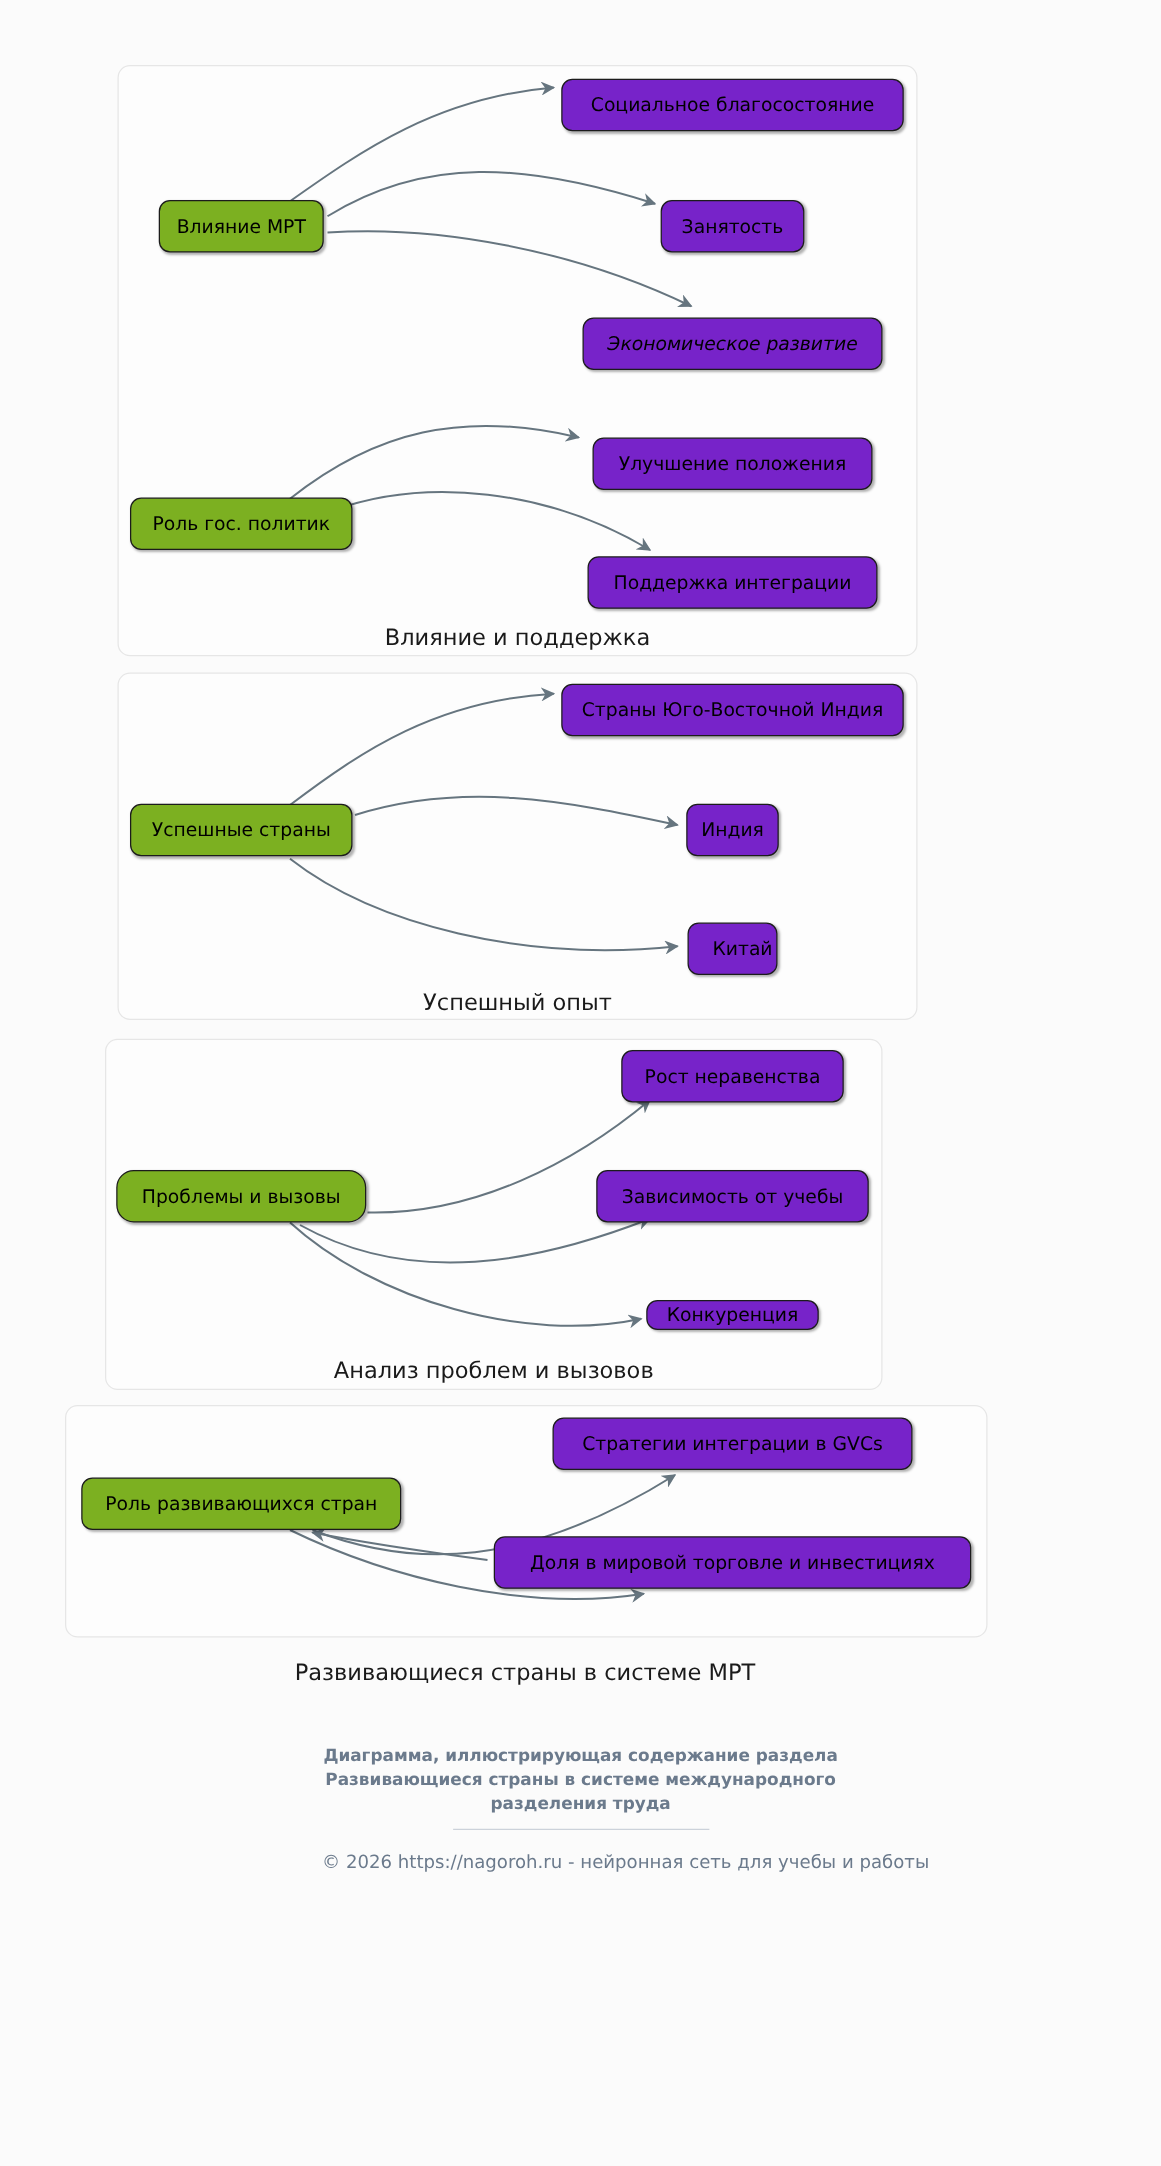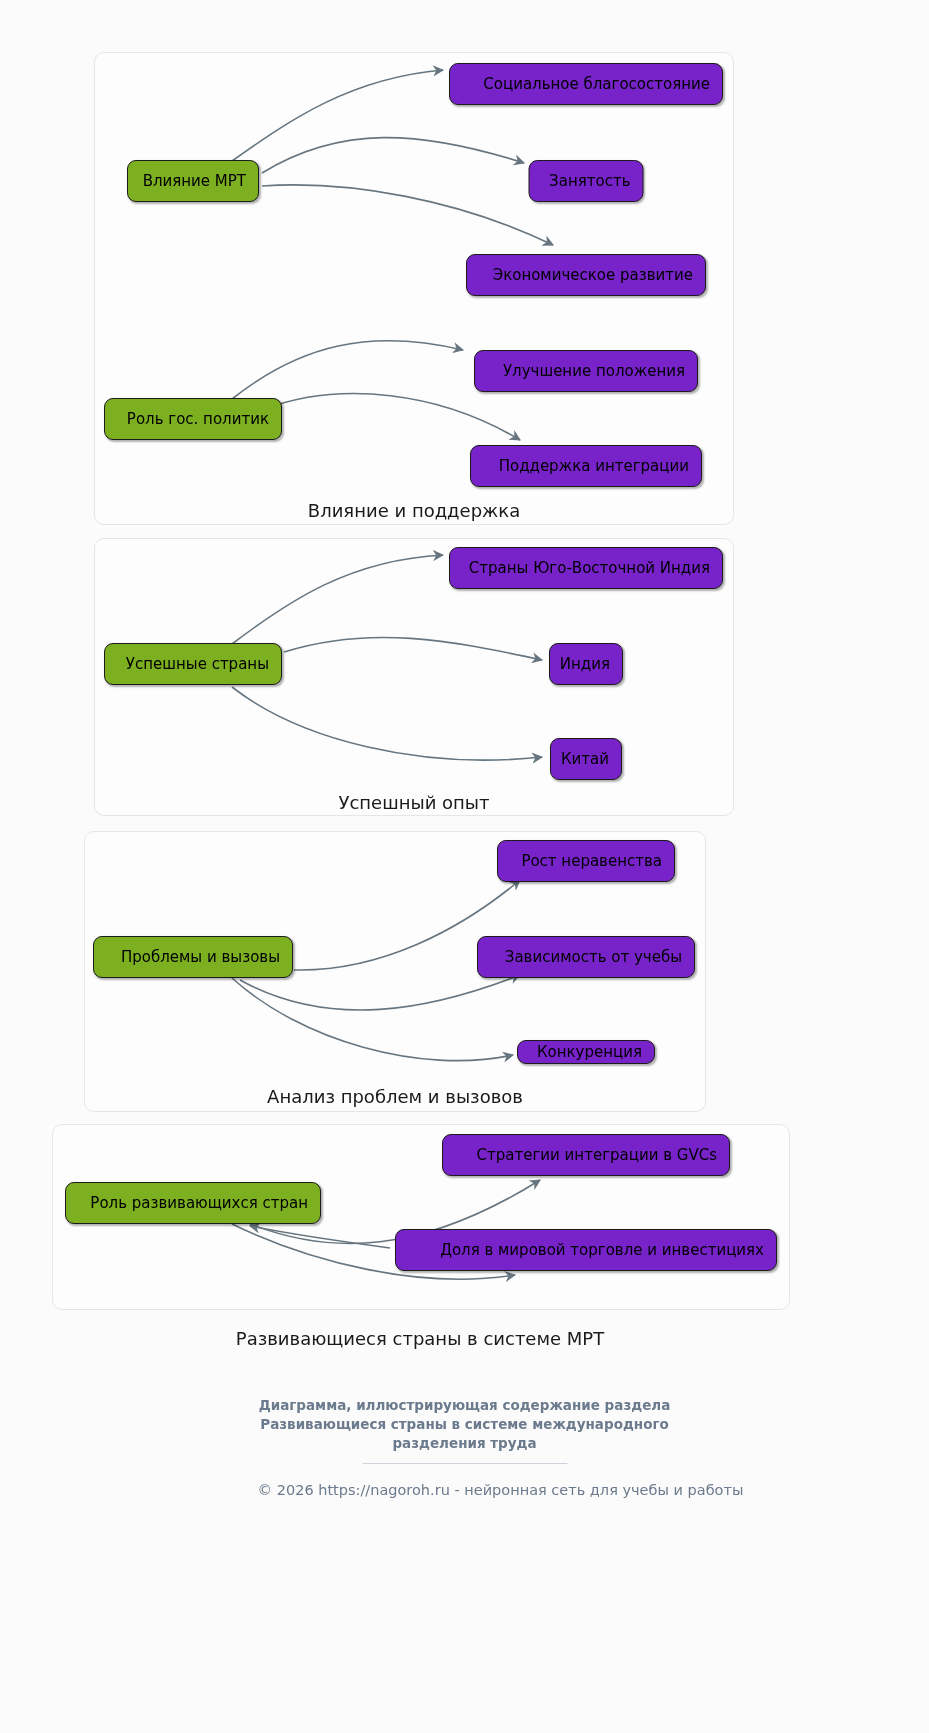--- a/index.html
+++ b/index.html
@@ -35,21 +35,21 @@
     white-space: nowrap;
     transform: translateX(-50%);
     font-family: "DejaVu Sans", sans-serif;
   }
   .node {
     position: absolute;
     box-sizing: border-box;
     border-radius: 9px;
     display: flex;
     align-items: center;
-    justify-content: flex-end;
+    justify-content: center;
     font-size: 15px;
     white-space: nowrap;
     color: #000000;
     border: 1.3px solid #1c1c1c;
     box-shadow: 1.5px 1.5px 2px rgba(0,0,0,0.30);
     transform: translate(-50%, -50%);
     padding: 0 12px;
     font-family: "DejaVu Sans", sans-serif;
   }
   .node.src {
@@ -146,21 +146,21 @@
 
   <div class="node src" style="left:193px; top:181px; width:132px; height:42px;">
     <span>Влияние МРТ</span>
   </div>
   <div class="node dst" style="left:586px; top:84px; width:274px; height:42px;">
     <span>Социальное благосостояние</span>
   </div>
   <div class="node dst" style="left:586px; top:181px; width:115px; height:42px;">
     <span>Занятость</span>
   </div>
-  <div class="node dst" style="left:586px; top:275px; width:240px; height:42px;">
+  <div class="node dst" style="left:586px; top:275px; width:240px; height:42px;font-style:italic;">
     <span>Экономическое развитие</span>
   </div>
   <div class="node src" style="left:193px; top:419px; width:178px; height:42px;">
     <span>Роль гос. политик</span>
   </div>
   <div class="node dst" style="left:586px; top:371px; width:224px; height:42px;">
     <span>Улучшение положения</span>
   </div>
   <div class="node dst" style="left:586px; top:466px; width:232px; height:42px;">
     <span>Поддержка интеграции</span>
@@ -172,21 +172,21 @@
   <div class="node dst" style="left:586px; top:568px; width:274px; height:42px;">
     <span>Страны Юго-Восточной Индия</span>
   </div>
   <div class="node dst" style="left:586px; top:664px; width:74px; height:42px;">
     <span>Индия</span>
   </div>
   <div class="node dst" style="left:586px; top:759px; width:72px; height:42px;padding-left:28px;">
     <span>Китай</span>
   </div>
 
-  <div class="node src" style="left:193px; top:957px; width:200px; height:42px;">
+  <div class="node src" style="left:193px; top:957px; width:200px; height:42px;border-radius:14px;">
     <span>Проблемы и вызовы</span>
   </div>
   <div class="node dst" style="left:586px; top:861px; width:178px; height:42px;">
     <span>Рост неравенства</span>
   </div>
   <div class="node dst" style="left:586px; top:957px; width:218px; height:42px;">
     <span>Зависимость от учебы</span>
   </div>
   <div class="node dst" style="left:586px; top:1052px; width:138px; height:24px;">
     <span>Конкуренция</span>

